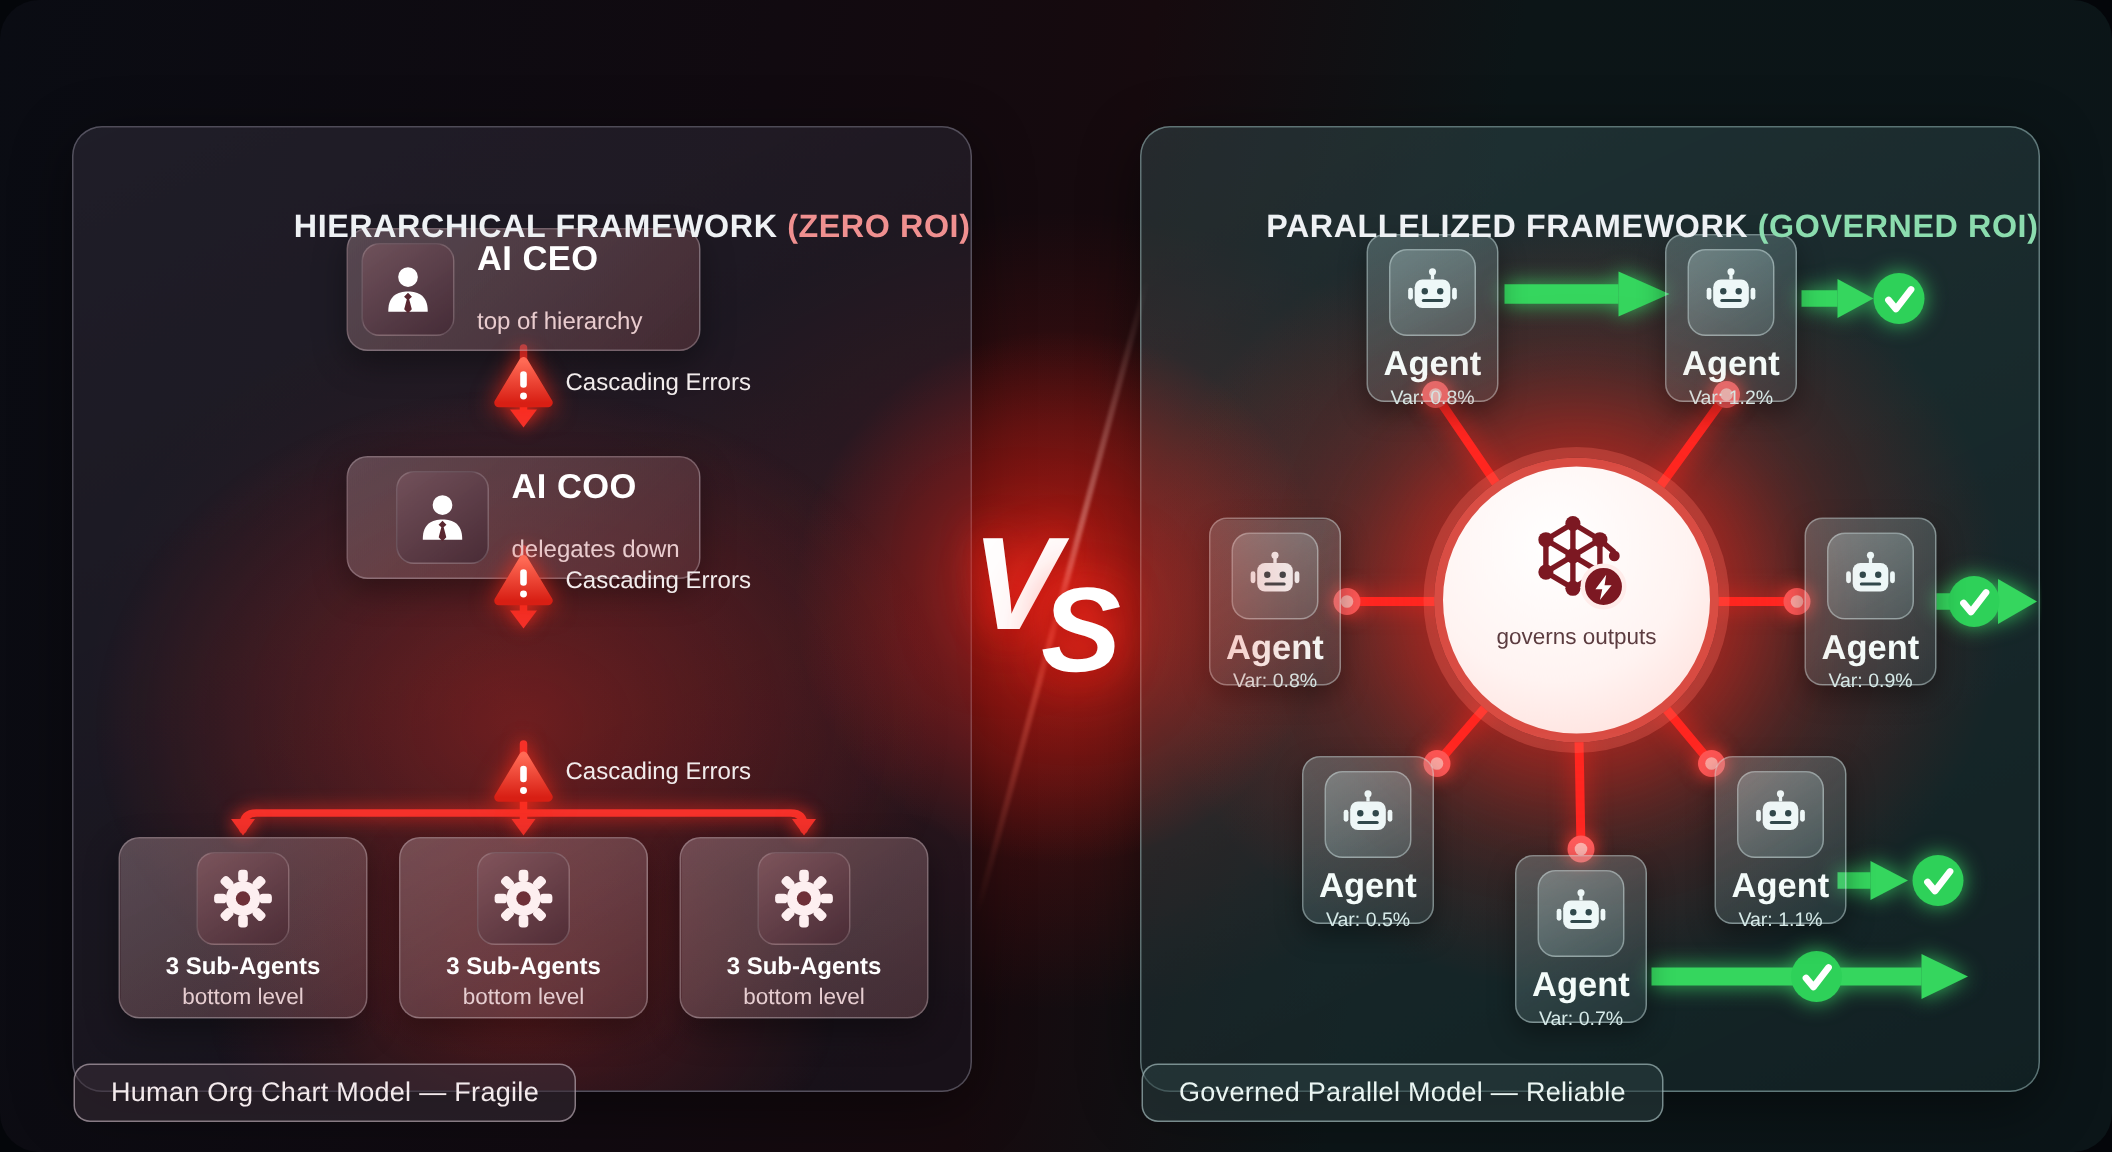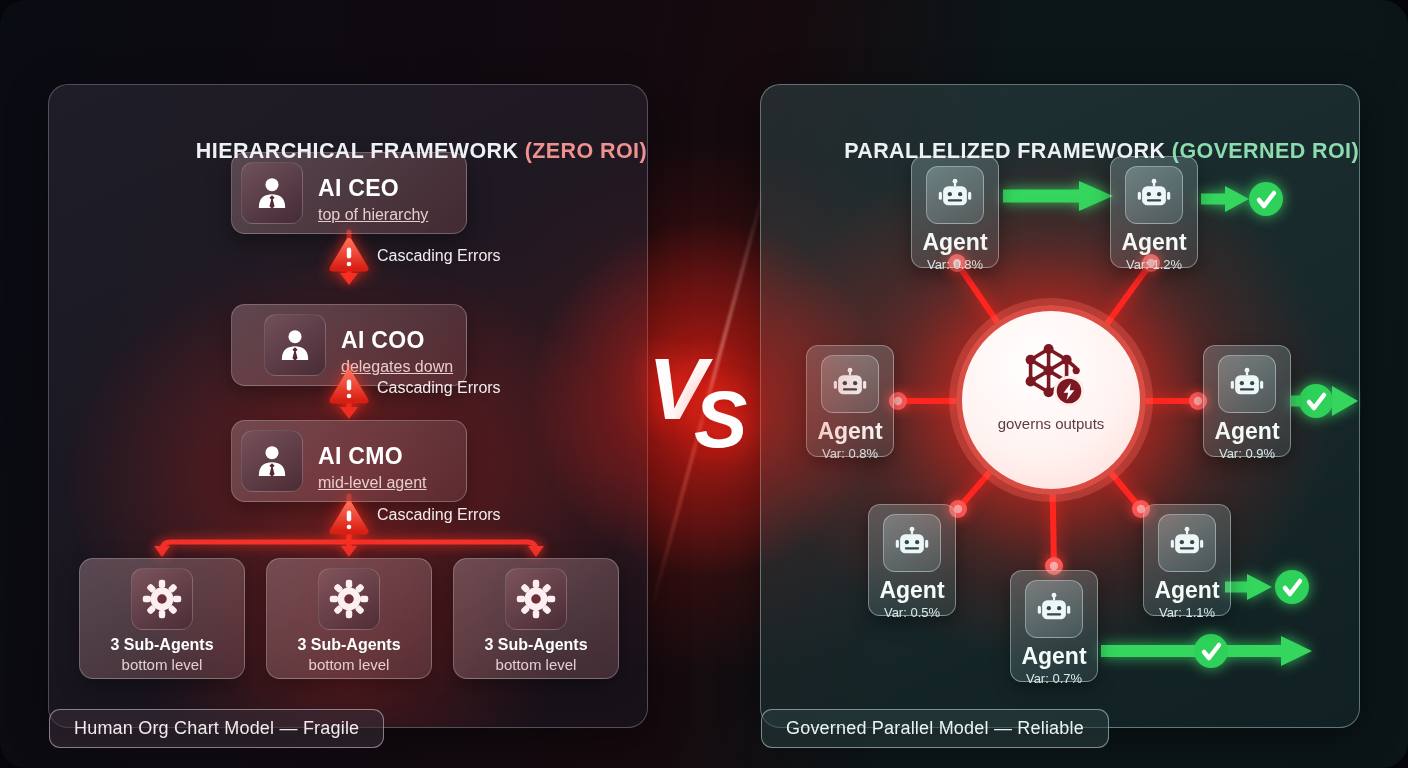--- a/index.html
+++ b/index.html
@@ -58,21 +58,21 @@
     display:flex;align-items:flex-end;padding:9px;
   }
   .h-card .tile{
     width:62px;height:62px;border-radius:12px;flex:0 0 auto;
     background:linear-gradient(145deg,rgba(120,85,95,0.75),rgba(66,40,52,0.78));
     border:1px solid rgba(255,255,255,0.16);
     display:flex;align-items:center;justify-content:center;
   }
   .h-card .txt{margin-left:15px;}
   .h-card .t1{font-size:23px;font-weight:700;color:#ffffff;letter-spacing:.3px;}
-  .h-card .t2{font-size:16px;color:#e9ccce;margin-top:4px;text-decoration:underline;}
+  .h-card .t2{font-size:16px;color:#e9ccce;margin-top:20px;}
   
   .warn{position:absolute;z-index:4;width:40px;height:38px;}
   .warn-label{position:absolute;z-index:4;font-size:16px;color:#f2ecec;white-space:nowrap;}
   
   .s-card{
     position:absolute;width:166px;height:121px;border-radius:14px;z-index:2;top:473px;
     background:linear-gradient(150deg,rgba(215,170,175,0.22),rgba(130,75,80,0.30)),linear-gradient(150deg,rgba(130,118,128,0.26),rgba(78,62,72,0.28));
     border:1px solid rgba(215,198,206,0.34);
     box-shadow:0 8px 22px rgba(0,0,0,.35);
     text-align:center;
@@ -190,33 +190,20 @@
             <path d="M9 40 C9 29 16 25.5 24 25.5 C32 25.5 39 29 39 40 L39 41 L9 41 Z" fill="#fff"></path>
             <path d="M24 26.5 l3 3 -2.1 2 2 7.5 -2.9 3 -2.9 -3 2 -7.5 -2.1 -2 Z" fill="#5a2730"></path>
           </svg>
       </div>
       <div class="txt">
         <div class="t1">AI COO</div>
         <div class="t2">delegates down</div>
       </div>
     </div>
 
-    <div class="h-card" style="top:335px;">
-      <div class="tile">
-        <svg width="42" height="42" viewBox="0 0 48 48">
-            <circle cx="24" cy="14.5" r="7.5" fill="#fff"></circle>
-            <path d="M9 40 C9 29 16 25.5 24 25.5 C32 25.5 39 29 39 40 L39 41 L9 41 Z" fill="#fff"></path>
-            <path d="M24 26.5 l3 3 -2.1 2 2 7.5 -2.9 3 -2.9 -3 2 -7.5 -2.1 -2 Z" fill="#5a2730"></path>
-          </svg>
-      </div>
-      <div class="txt">
-        <div class="t1">AI CMO</div>
-        <div class="t2">mid-level agent</div>
-      </div>
-    </div>
 
     <div class="warn" style="left:280px;top:151px;">
       <svg width="40" height="38" viewBox="0 0 40 38" style="filter:drop-shadow(0 2px 8px rgba(255,40,20,.8))">
           <defs>
             <linearGradient id="wg1" x1="0" y1="0" x2="0" y2="1">
               <stop offset="0" stop-color="#ff6a55"></stop>
               <stop offset="1" stop-color="#d81f14"></stop>
             </linearGradient>
           </defs>
           <path d="M20 5 L36.5 32.5 L3.5 32.5 Z" fill="url(#wg1)" stroke="url(#wg1)" stroke-width="6" stroke-linejoin="round"></path>

